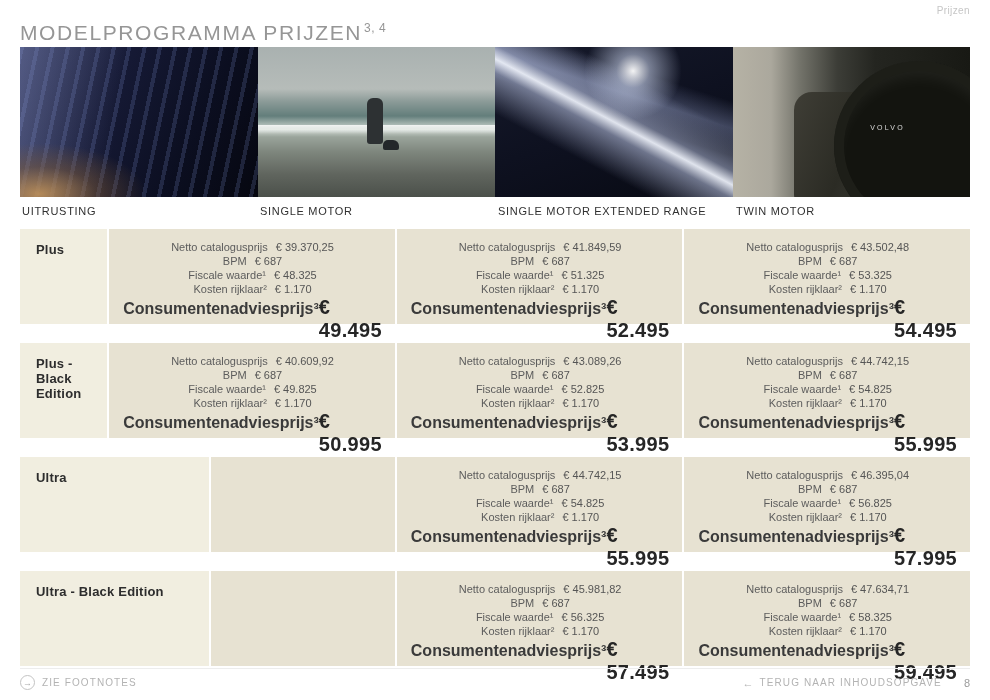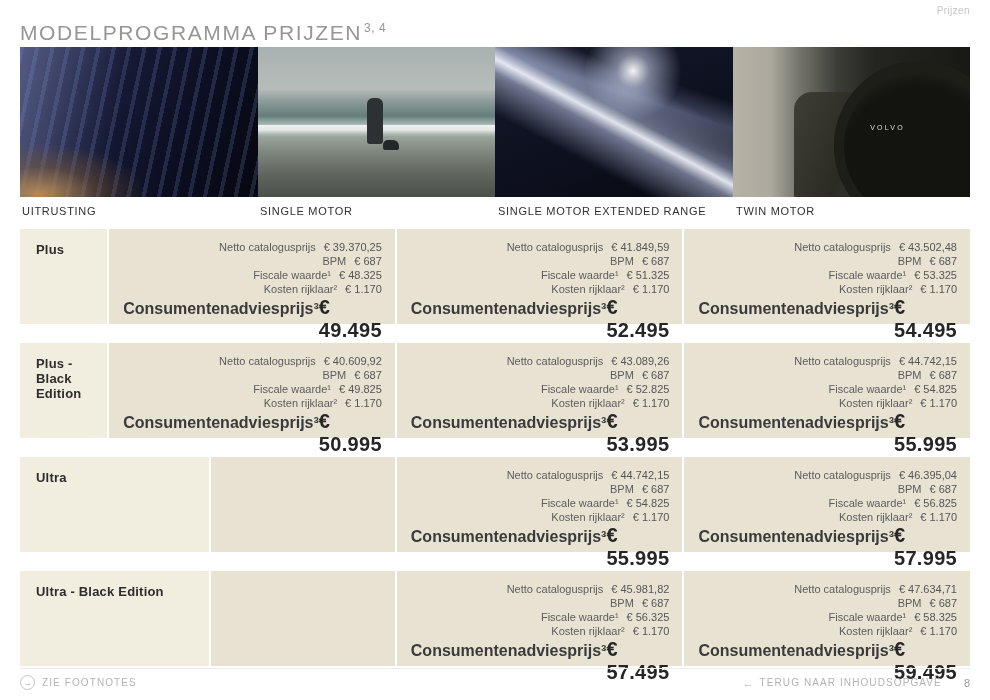--- a/index.html
+++ b/index.html
@@ -55,21 +55,21 @@
 
   
   .rows { position:absolute; top:229px; left:20px; width:950px; }
   .row { display:flex; gap:2px; height:95px; margin-bottom:19px; }
   .cell { flex:1 1 0; }
   .cell.label { background:#f1eee0; padding:13px 16px; }
   .trim-name { font-size:13px; font-weight:bold; color:#2d2d2d; letter-spacing:.2px; }
   .cell.price { background:#e7e2d2; padding:11px 13px 10px 14px;
     display:flex; flex-direction:column; }
   .cell.price.empty { background:#e7e2d2; }
-  .pline { display:flex; justify-content:flex-end; font-size:11px;
+  .pline { display:flex; justify-content:center; font-size:11px;
     color:#5c5c5c; line-height:14px; }
   .pline .pv { color:#555;margin-left:8px; }
   .cline { display:flex; justify-content:space-between; align-items:baseline;
     margin-top:auto; }
   .cline .cl { font-size:16px; font-weight:bold; color:#3a3a3a; }
   .cline .cv { font-size:20px; font-weight:bold; color:#262626; letter-spacing:.3px; }
 
   
   .footer { position:absolute; left:20px; right:20px; top:668px; height:28px;
     border-top:1px solid #ededed; display:flex; align-items:center;

